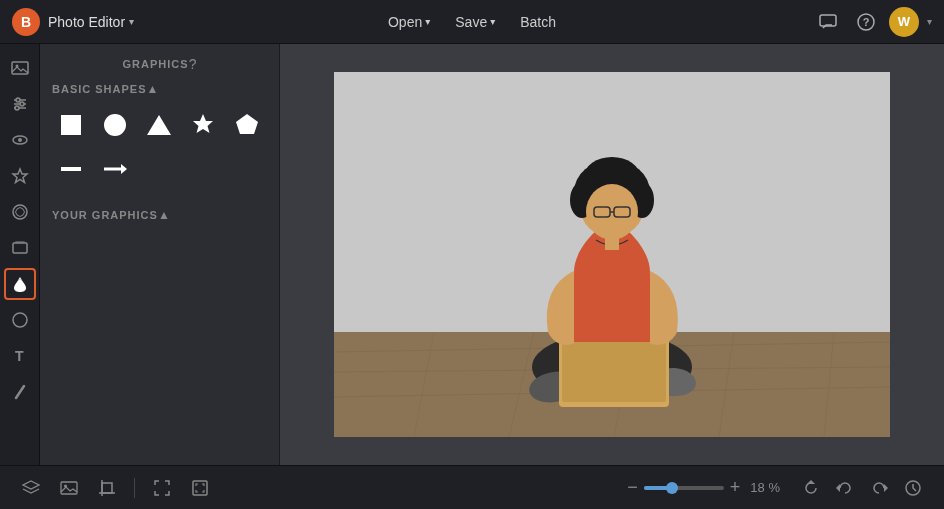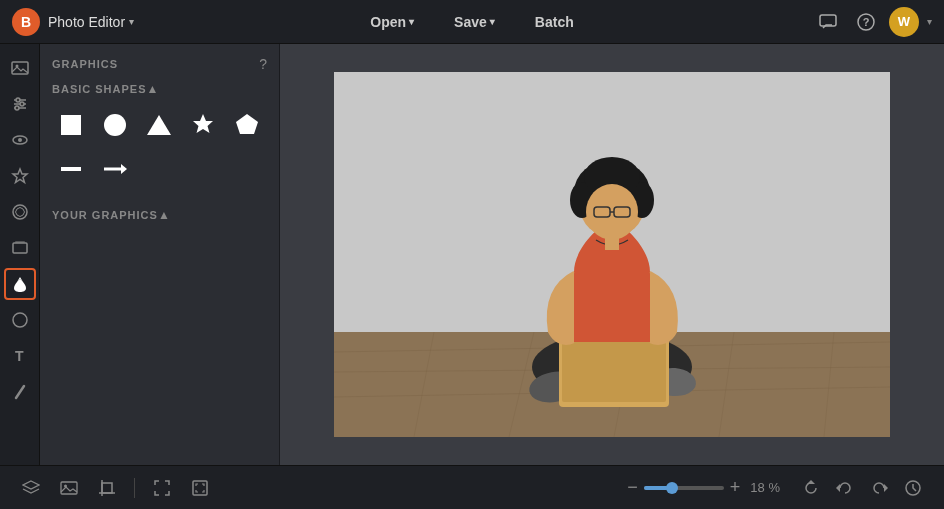--- a/index.html
+++ b/index.html
@@ -75,21 +75,21 @@
     
     #sidebar {
       width: 240px;
       background: #2b2d33;
       border-right: 1px solid #1a1b1f;
       display: flex; flex-direction: column;
       padding: 12px;
       overflow-y: auto;
     }
     .sidebar-header {
-      display: flex; justify-content: space-between; align-items: center;
+      display: flex; justify-content: center; align-items: center;
       margin-bottom: 10px;
     }
     .sidebar-header-title { font-size: 11px; letter-spacing: 1px; color: #888; font-weight: 600; text-transform: uppercase; }
     .sidebar-header-help { color: #888; font-size: 14px; cursor: pointer; }
 
     .btn-computer {
       background: #4caf50;
       color: #fff;
       border: none;
       width: 100%;
@@ -170,21 +170,21 @@
       width: 80px; height: 4px; background: #555;
       border-radius: 2px; position: relative; cursor: pointer;
     }
     .zoom-slider-fill { height: 100%; background: #5b9bd5; border-radius: 2px; width: 30%; }
     .zoom-slider-thumb {
       width: 12px; height: 12px; background: #5b9bd5;
       border-radius: 50%; position: absolute; top: -4px; left: 28%;
     }
     .zoom-pct { color: #888; font-size: 13px; margin-left: 4px; }
     .bottom-right-icons { display: flex; gap: 4px; margin-left: 8px; }
-    .topbar-center { display: flex; align-items: flex-end; gap: 16px; position: absolute; left: 50%; transform: translateX(-50%); font-weight: bold; }
+    .topbar-center { display: flex; align-items: flex-end; gap: 1px; position: absolute; left: 50%; transform: translateX(-50%); }
   </style>
 </head>
 <body>
 
 <div id="topbar">
   <div class="topbar-logo">
     <span>B</span>
   </div>
   <div class="topbar-title">
     <span>Photo Editor</span>

